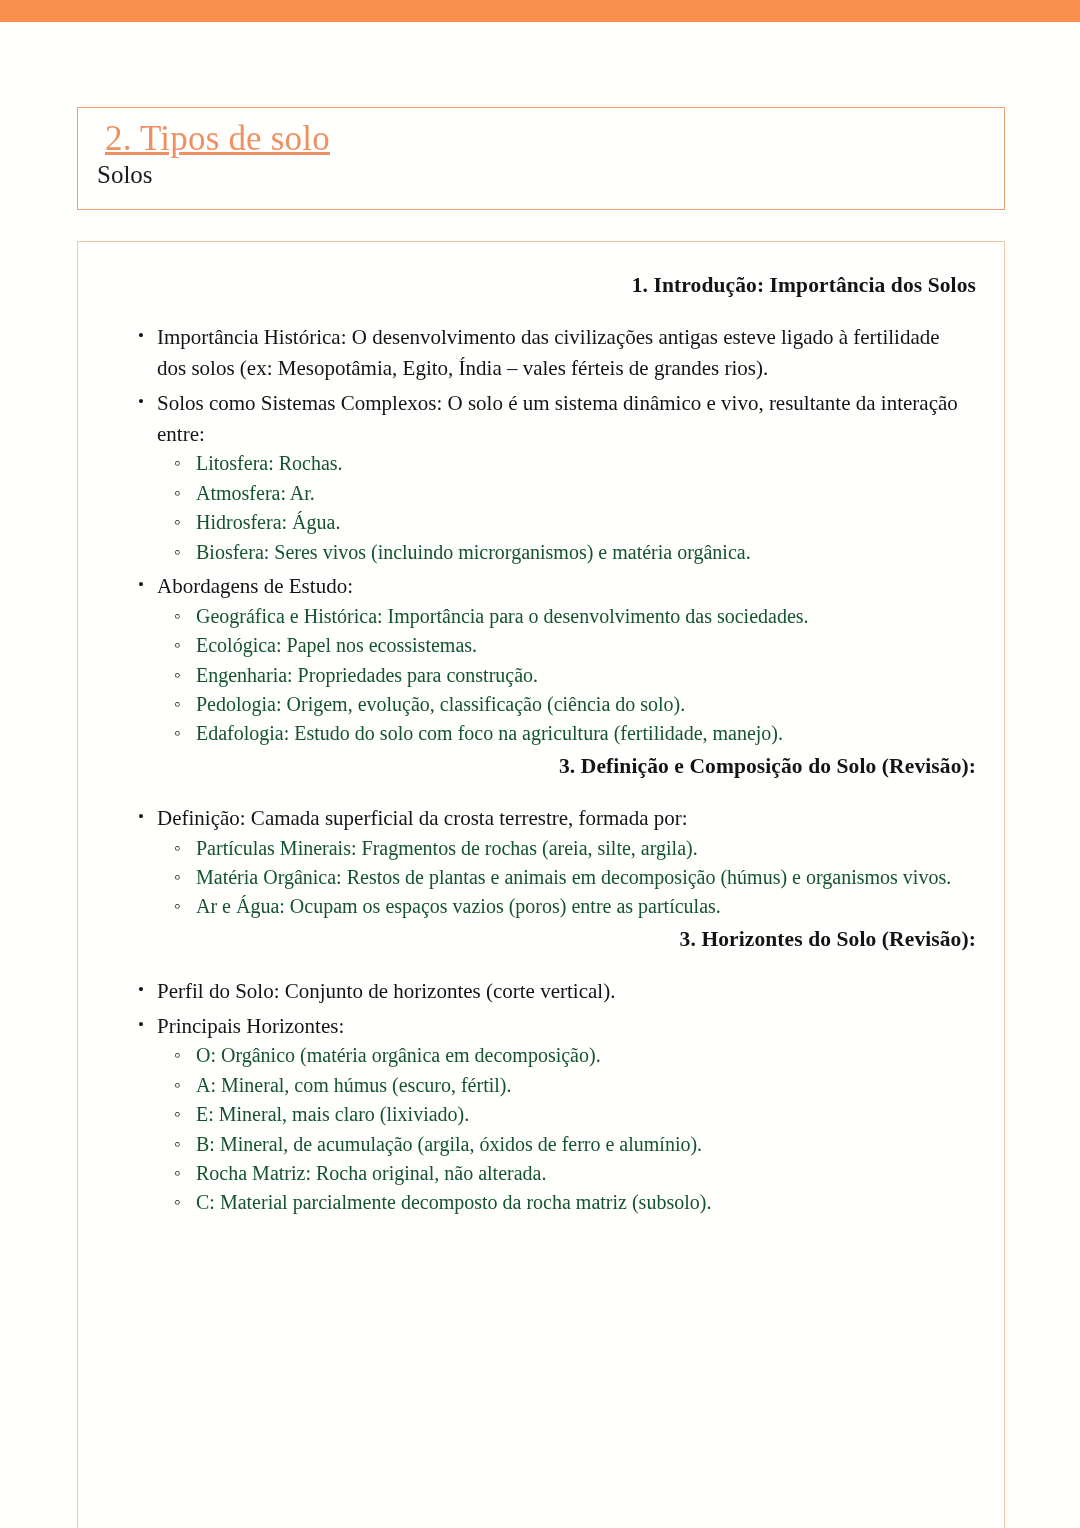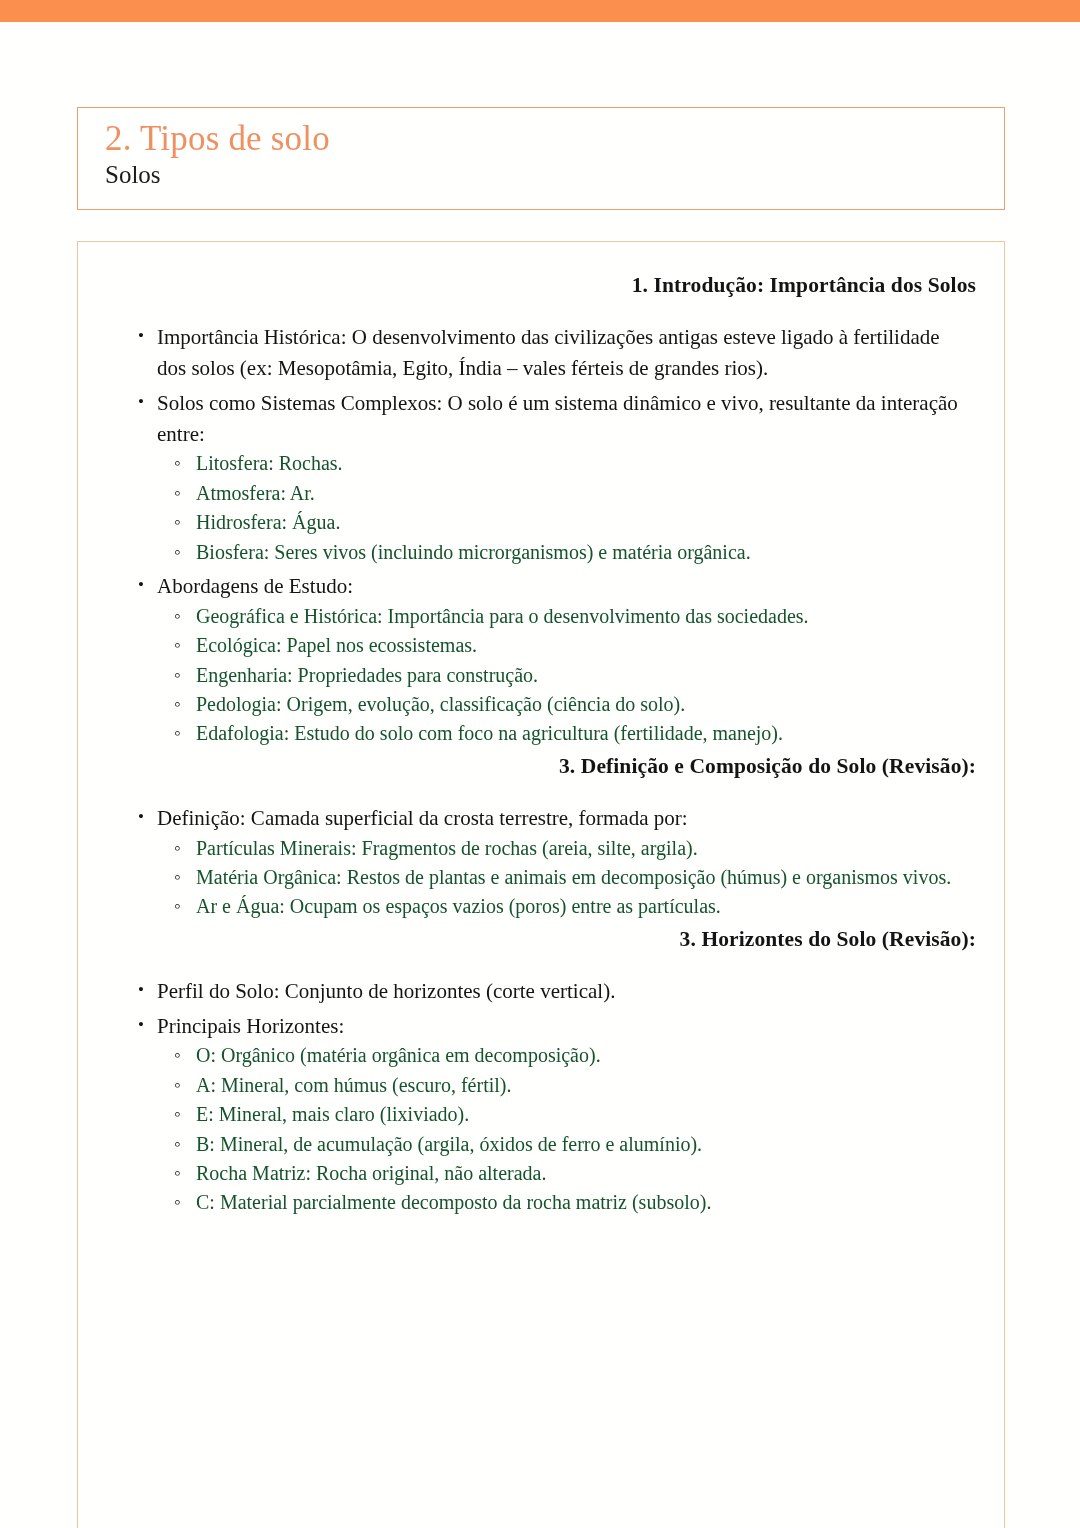--- a/index.html
+++ b/index.html
@@ -38,24 +38,25 @@
   }
   .title-main {
     position: absolute;
     left: 27px;
     top: 11px;
     font-size: 35px;
     color: #ef9063;
     letter-spacing: 0.2px;
     line-height: 1.15;
     white-space: nowrap;
+    text-decoration: underline;
   }
   .title-sub {
     position: absolute;
-    left: 27px;
+    left: 19px;
     top: 52px;
     font-size: 25px;
     color: #1c1c1c;
     line-height: 1.2;
     white-space: nowrap;
   }
 
   
   .content-card {
     position: absolute;

